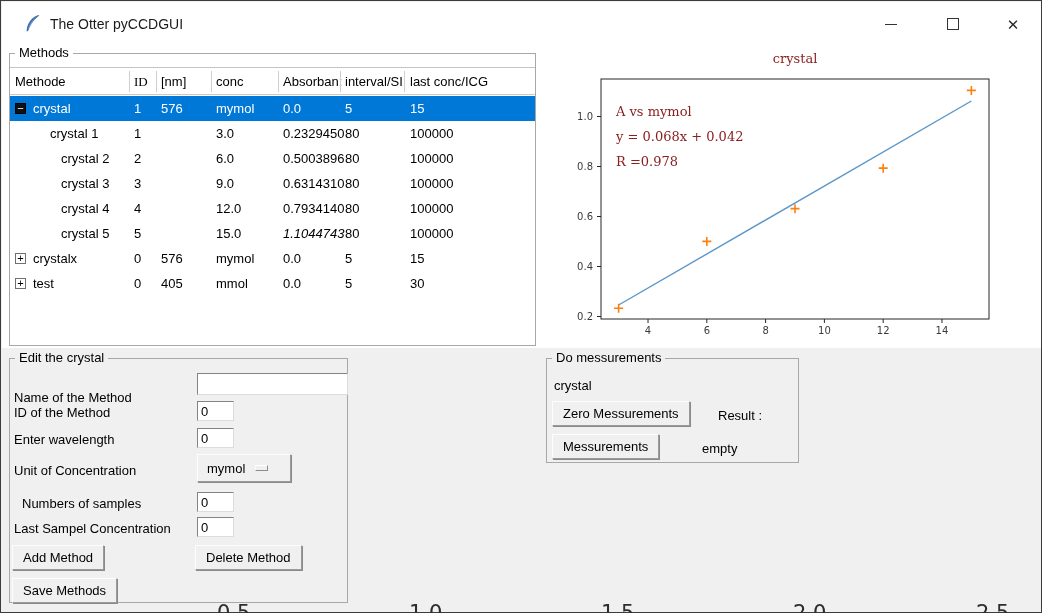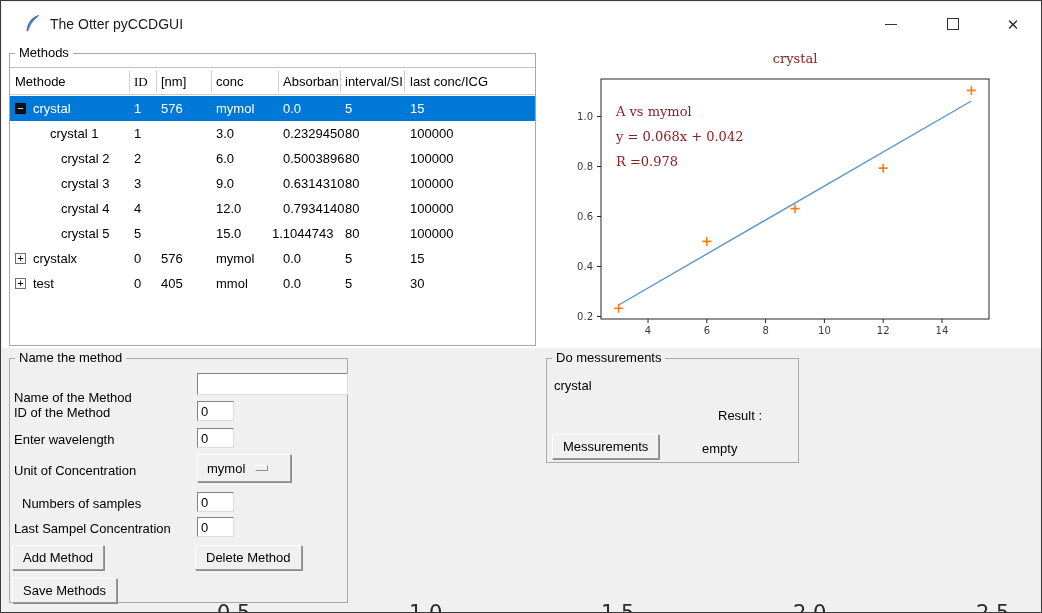--- a/index.html
+++ b/index.html
@@ -136,21 +136,21 @@
           <span class="cell" style="left: 206px;">12.0</span>
           <span class="cell" style="left: 273px;">0.7934140</span>
           <span class="cell" style="left: 335px;">80</span>
           <span class="cell" style="left: 400px;">100000</span>
         </div>
         <div class="trow">
           <span class="cell" style="left: 51px;">crystal 5</span>
           <span class="cell" style="left: 124px;">5</span>
           <span class="cell" style="left: 151px;"></span>
           <span class="cell" style="left: 206px;">15.0</span>
-          <span class="cell" style="left: 262px;">1.1044743</span>
+          <span class="cell" style="left: 273px; font-style: italic;">1.1044743</span>
           <span class="cell" style="left: 335px;">80</span>
           <span class="cell" style="left: 400px;">100000</span>
         </div>
         <div class="trow">
           <span class="expander">+</span>
           <span class="cell" style="left: 23px;">crystalx</span>
           <span class="cell" style="left: 124px;">0</span>
           <span class="cell" style="left: 151px;">576</span>
           <span class="cell" style="left: 206px;">mymol</span>
           <span class="cell" style="left: 273px;">0.0</span>
@@ -200,21 +200,21 @@
       <path d="M244.5 162.64225 H253.5 M249 158.14225 V167.14225" stroke="#ff7f0e" stroke-width="1.6" fill="none"></path>
       <path d="M332.6818181818182 122.1465 H341.6818181818182 M337.1818181818182 117.6465 V126.6465" stroke="#ff7f0e" stroke-width="1.6" fill="none"></path>
       <path d="M420.8636363636364 44.38142500000001 H429.8636363636364 M425.3636363636364 39.88142500000001 V48.88142500000001" stroke="#ff7f0e" stroke-width="1.6" fill="none"></path>
       <text class="ptitle" x="249" y="17" text-anchor="middle" fill="#8b2020">crystal</text>
       <text class="anno" x="70" y="70" fill="#8b2020">A vs mymol</text>
       <text class="anno" x="70" y="95" fill="#8b2020">y = 0.068x + 0.042</text>
       <text class="anno" x="70" y="120" fill="#8b2020">R =0.978</text>
     </svg>
 
   <div class="lframe" style="left:8px;top:357px;width:339px;height:245px;">
-    <span class="flabel">Name the method</span>
+    <span class="flabel">Edit the crystal</span>
 
     <span class="tklabel" style="left:4px;top:31px;">Name of the Method</span>
     <input class="tkentry" style="left: 187px; top: 14px; width: 151px; height: 22px;" value="">
 
     <span class="tklabel" style="left:4px;top:46px;">ID of the Method</span>
     <input class="tkentry" style="left: 187px; top: 42px; width: 37px; height: 20px;" value="0">
 
     <span class="tklabel" style="left:4px;top:73px;">Enter wavelength</span>
     <input class="tkentry" style="left: 187px; top: 69px; width: 37px; height: 20px;" value="0">
 
@@ -231,17 +231,18 @@
     <input class="tkentry" style="left: 187px; top: 158px; width: 37px; height: 20px;" value="0">
 
     <button class="tkbtn" style="left:2px;top:186px;">Add Method</button>
     <button class="tkbtn" style="left:2px;top:219px;">Save Methods</button>
     <button class="tkbtn" style="left:185px;top:186px;">Delete Method</button>
   </div>
 
   <div class="lframe" style="left:545px;top:357px;width:253px;height:105px;">
     <span class="flabel">Do messurements</span>
     <span class="tklabel" style="left:7px;top:19px;">crystal</span>
+    <button class="tkbtn" style="left:5px;top:42px;">Zero Messurements</button>
     <span class="tklabel" style="left:171px;top:49px;">Result :</span>
     <button class="tkbtn" style="left:5px;top:75px;">Messurements</button>
     <span class="tklabel" style="left:155px;top:82px;">empty</span>
   </div>
 </div>
 
 </body></html>

